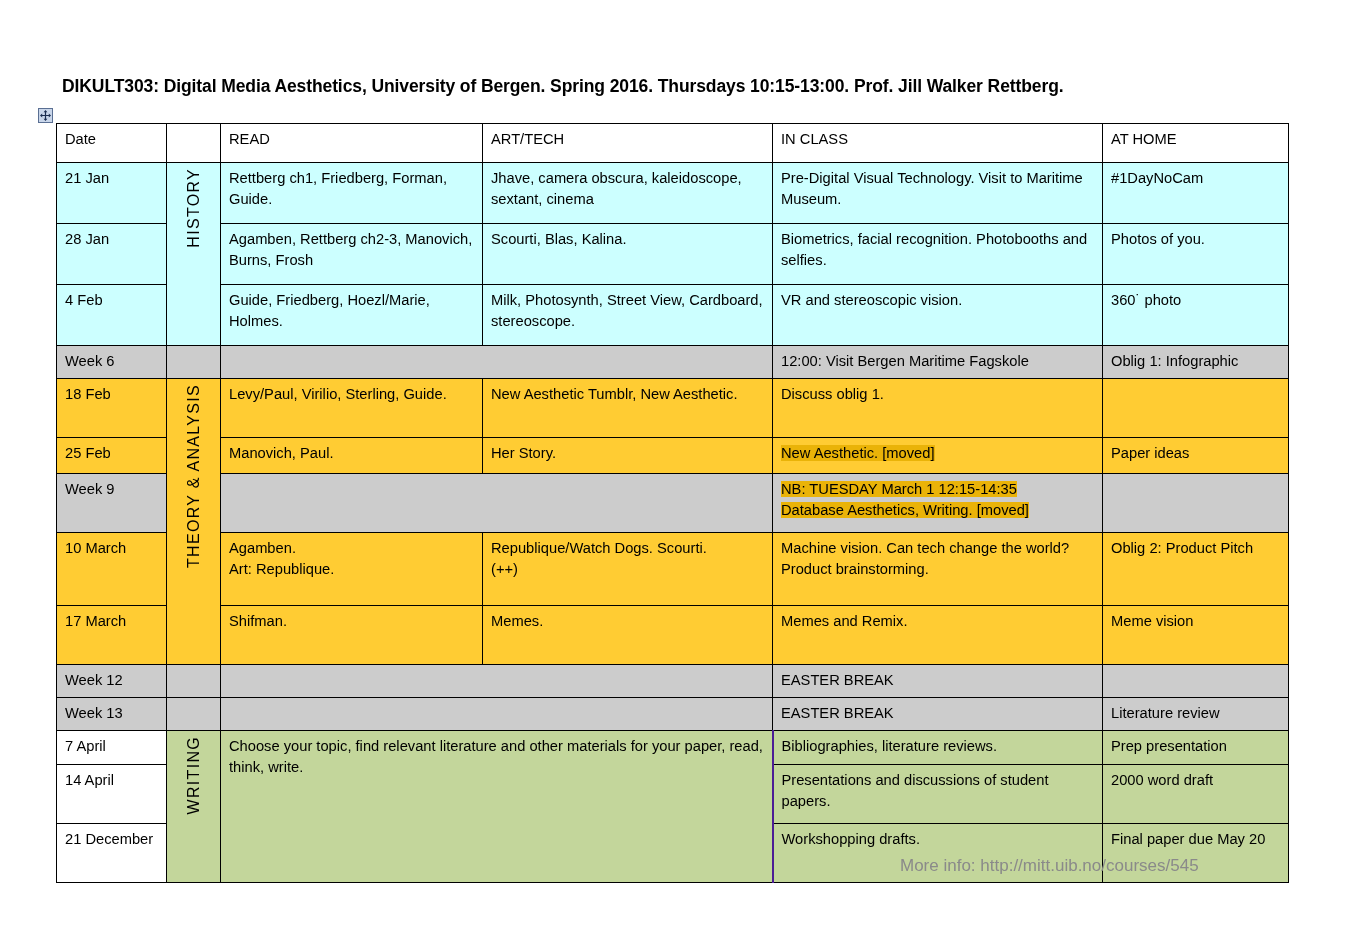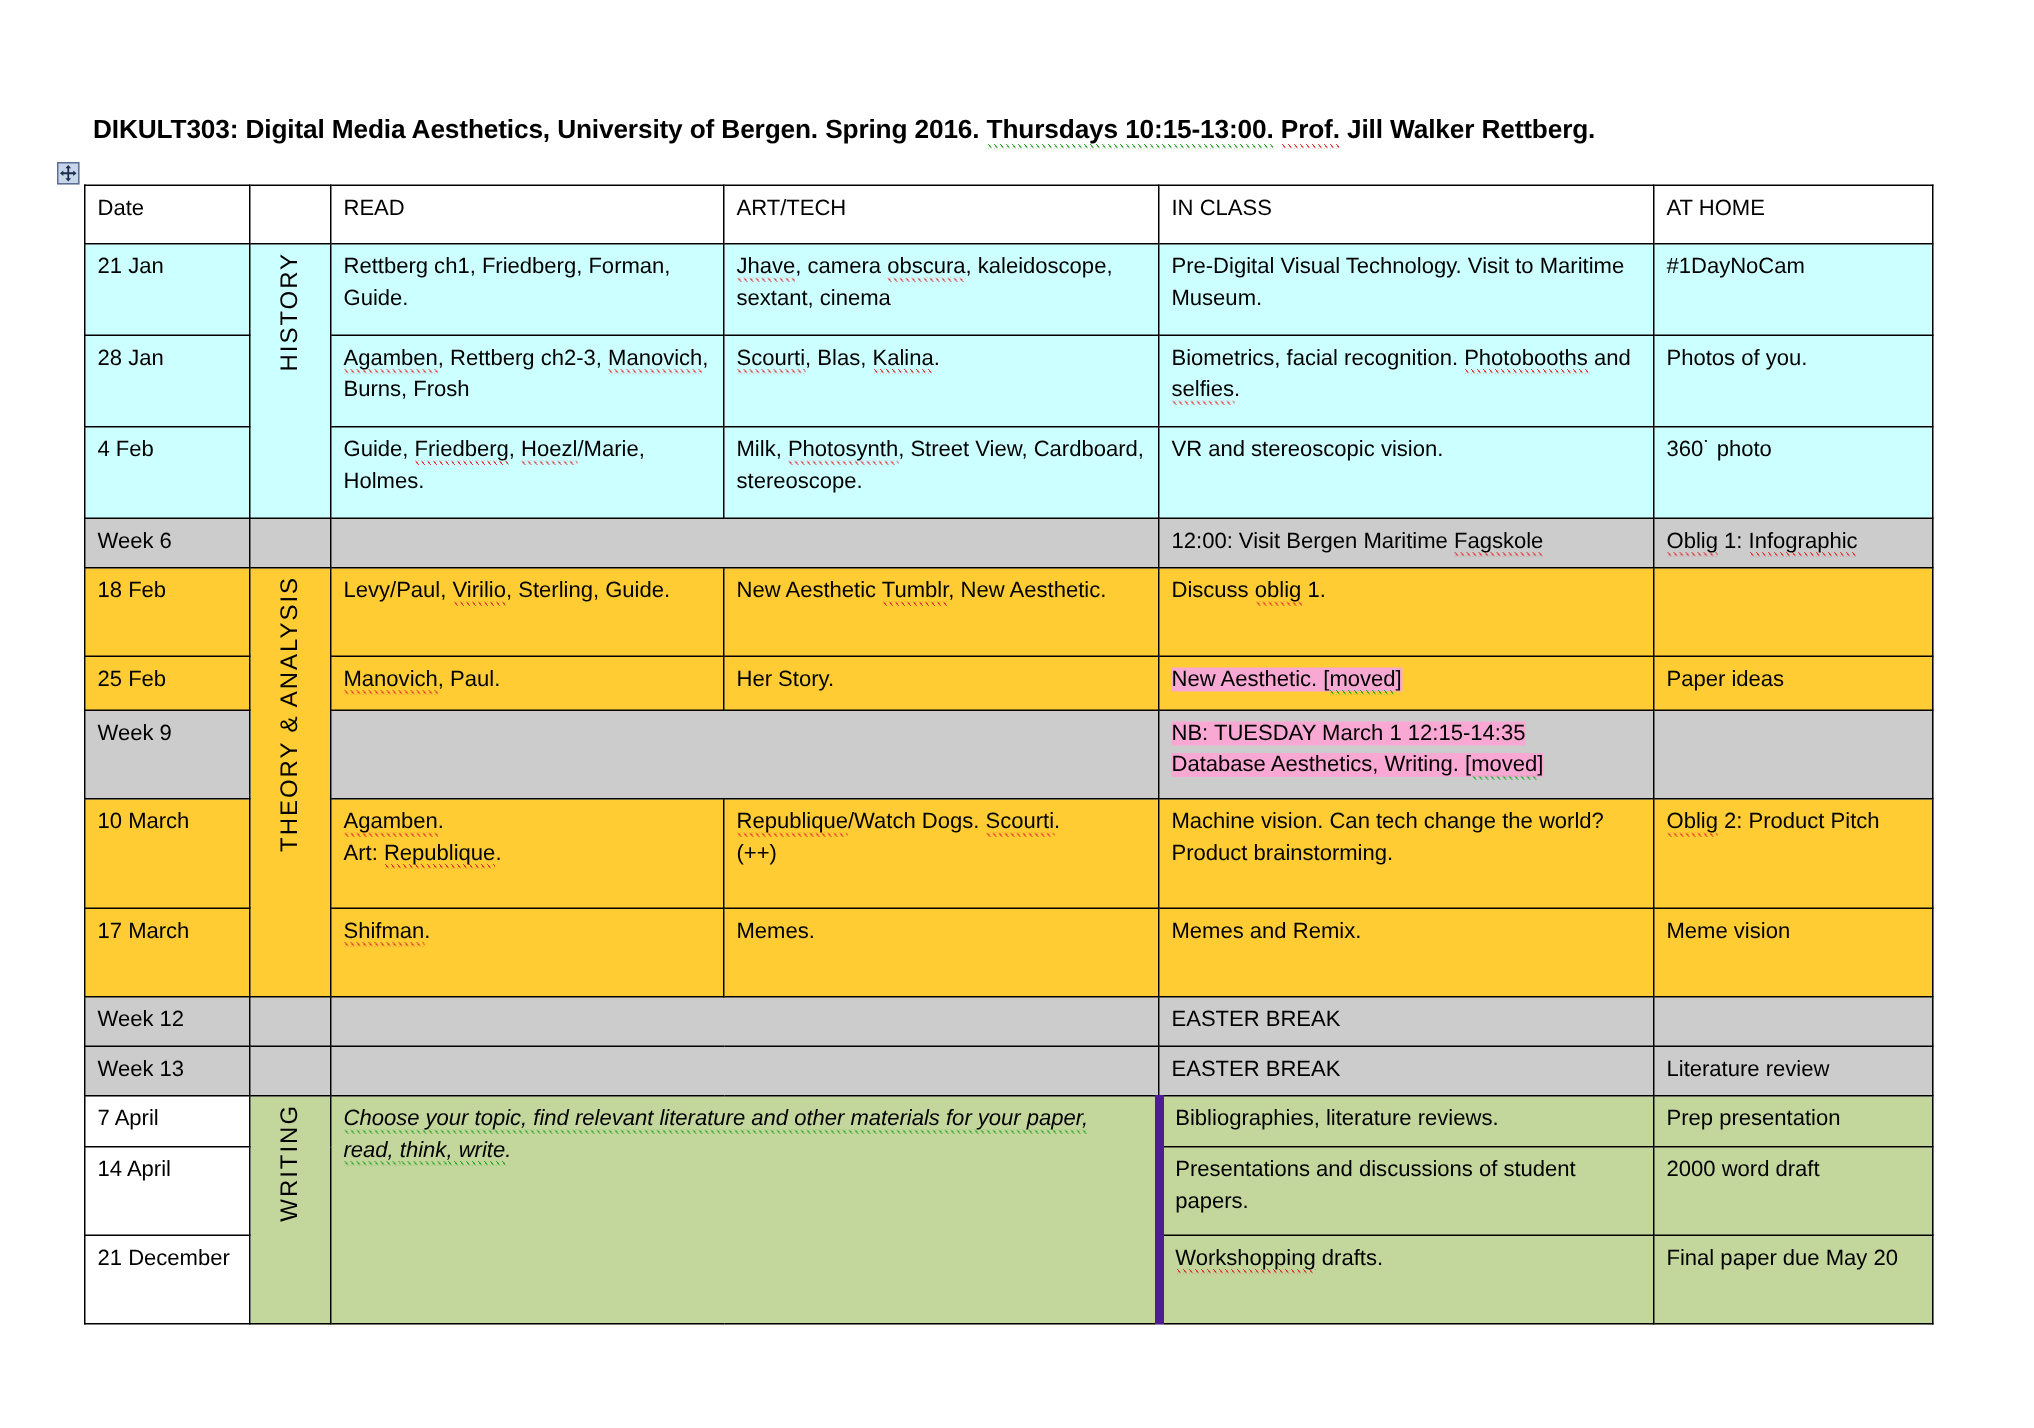--- a/index.html
+++ b/index.html
@@ -77,21 +77,21 @@
   .cat .rot{
     writing-mode:vertical-rl;
     transform:rotate(180deg);
     display:inline-block;
     font-size:16px;
     letter-spacing:1.3px;
     white-space:nowrap;
     line-height:1;
   }
 
-  .hl{background:#f9a8d4;}
+  .hl{background:#eab308;}
 
   .footer{
     position:absolute;left:900px;top:856px;
     font-size:17px;color:#8a8a8a;white-space:nowrap;
   }
 </style>
 </head>
 <body>
 
 <div class="page">
@@ -209,34 +209,35 @@
       <td class="bg-gray" style="height:22px">Week 13</td>
       <td class="bg-gray"></td>
       <td class="bg-gray" colspan="2" style="border-right:1px solid #000;"></td>
       <td class="bg-gray">EASTER BREAK</td>
       <td class="bg-gray">Literature review</td>
     </tr>
 
     <tr>
       <td class="bg-white" style="height:23px">7 April</td>
       <td class="bg-green cat" rowspan="3"><span class="rot">WRITING</span></td>
-      <td class="bg-green" colspan="2" rowspan="3" style="border-right:6px solid #4c1d95;font-style:italic;"><span class="sq-green">Choose your topic, find relevant literature and other materials for your paper, read, </span><span class="sq-green">think</span><span class="sq-green">, </span><span class="sq-green">write</span><span>.</span></td>
+      <td class="bg-green" colspan="2" rowspan="3" style="border-right:2px solid #4c1d95;"><span class="sq-green">Choose your topic, find relevant literature and other materials for your paper, read, </span><span class="sq-green">think</span><span class="sq-green">, </span><span class="sq-green">write</span><span>.</span></td>
       <td class="bg-green">Bibliographies, literature reviews.</td>
       <td class="bg-green">Prep presentation</td>
     </tr>
 
     <tr>
       <td class="bg-white" style="height:48px">14 April</td>
       <td class="bg-green">Presentations and discussions of student papers.</td>
       <td class="bg-green">2000 word draft</td>
     </tr>
 
     <tr>
       <td class="bg-white" style="height:48px">21 December</td>
       <td class="bg-green"><span class="sq-red">Workshopping</span><span> drafts.</span></td>
       <td class="bg-green">Final paper due May 20</td>
     </tr>
 
   </tbody>
     </table>
 
+  <div class="footer">More info: http://mitt.uib.no/courses/545</div>
 
 </div>
 
 </body></html>

